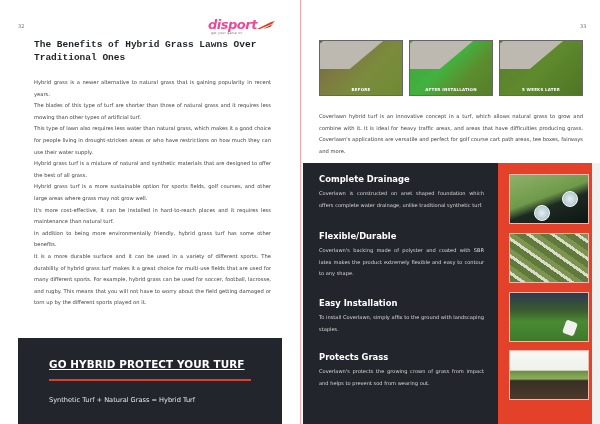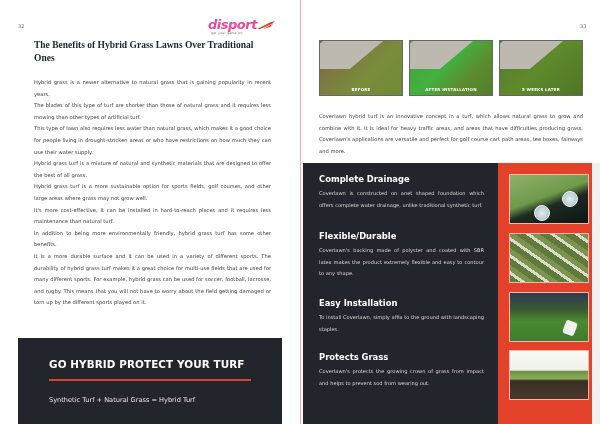--- a/index.html
+++ b/index.html
@@ -13,27 +13,27 @@
   .page-num { position:absolute; font-size:5px; color:#777; }
   .left .page-num { left:18px; top:23px; }
   .right .page-num { left:279px; top:23px; }
 
   
   .logo { position:absolute; left:208px; top:17px; width:70px; height:22px; }
   .logo-word { position:absolute; left:0; top:0; font-family:"DejaVu Sans", sans-serif; font-weight:bold; font-style:italic; font-size:13px; color:#ec4899; letter-spacing:-0.5px; }
   .logo-swoosh { position:absolute; left:49px; top:3px; width:19px; height:10px; }
   .logo-tag { position:absolute; left:3px; top:14px; font-size:3px; color:#666; letter-spacing:0.3px; white-space:nowrap; }
 
-  .title { position:absolute; left:34px; top:39px; width:240px; font-family:Liberation Serif, serif; font-weight:bold; font-size:9.5px; line-height:12.5px; color:#1f2228; }
+  .title { position:absolute; left:34px; top:39px; width:240px; font-family:Liberation Mono, monospace; font-weight:bold; font-size:9.5px; line-height:12.5px; color:#1f2228; }
 
   .body-text { position:absolute; left:34px; top:77px; width:237px; font-size:5.2px; line-height:11.6px; color:#3c3c3c; text-align:justify; }
   .body-text p { margin:0; }
 
   .cta-box { position:absolute; left:18px; top:338px; width:264px; height:86px; background:#22252c; }
-  .cta-title { position:absolute; left:31px; top:20px; font-weight:bold; font-size:10.4px; color:#ffffff; letter-spacing:0.1px; white-space:nowrap; }
+  .cta-title { position:absolute; left:31px; top:20px; font-weight:bold; font-size:10.4px; color:#ffffff; letter-spacing:0.1px; white-space:nowrap;text-decoration:underline; }
   .cta-line { position:absolute; left:31px; top:41px; width:202px; height:2px; background:#d8402f; }
   .cta-sub { position:absolute; left:31px; top:58px; font-size:6.6px; color:#e8e8e8; white-space:nowrap; }
 
   
   .photos { position:absolute; left:18px; top:40px; width:264px; height:56px; }
   .photo { position:absolute; top:0; width:84px; height:56px; overflow:hidden; border:1px solid #666; }
   .photo .road { position:absolute; left:-10px; top:-6px; width:60px; height:34px; background:#bdb8b0; transform:skewX(-50deg); }
   .photo .label { position:absolute; left:0; right:0; bottom:3px; text-align:center; font-size:4px; font-weight:bold; color:#fff; letter-spacing:0.2px; }
   .p1 { left:0; background:linear-gradient(135deg,#6b6a3a 0%,#7e7a42 35%,#7a8c3c 60%,#6f8a34 100%); }
   .p2 { left:90px; background:linear-gradient(135deg,#3fa43a 0%,#43b13f 45%,#5c8c2e 70%,#557e2a 100%); }

